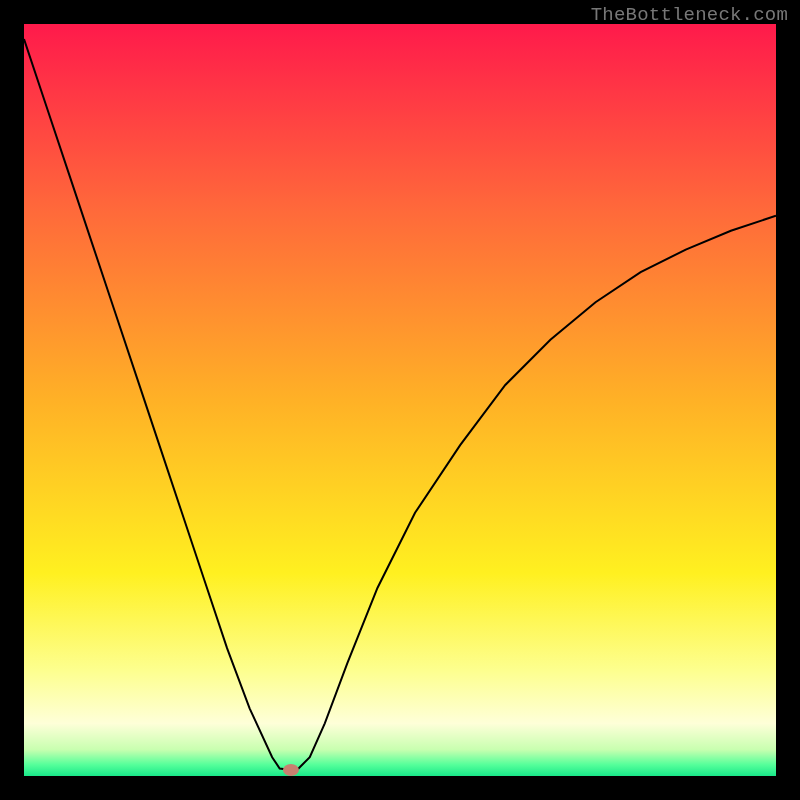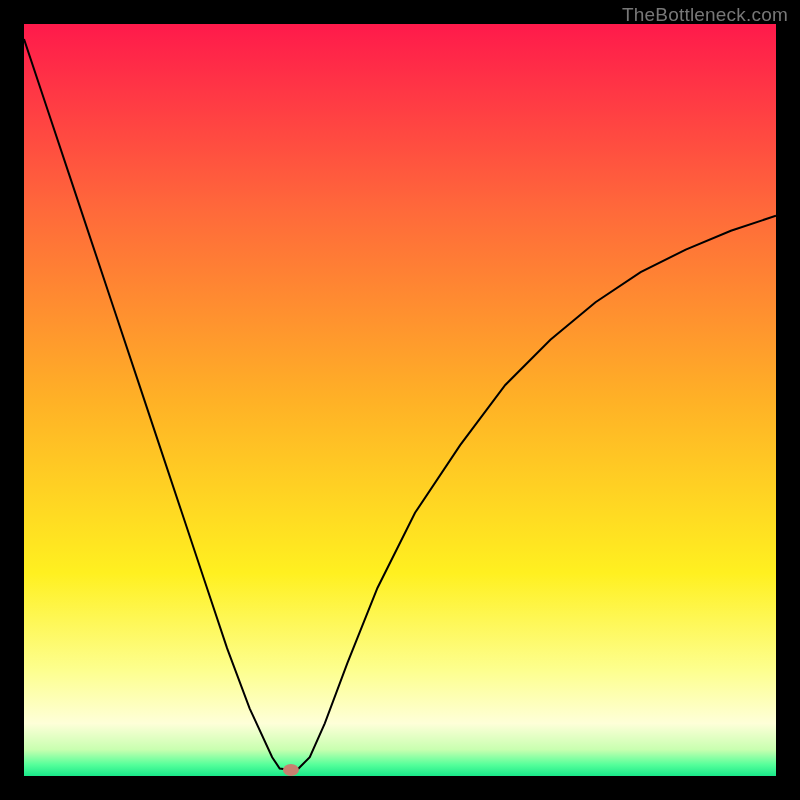--- a/index.html
+++ b/index.html
@@ -8,20 +8,21 @@
     width: 800px;
     height: 800px;
     background: #000;
     font-family: Arial, Helvetica, sans-serif;
     overflow: hidden;
   }
   #outer {
     position: relative;
     width: 800px;
     height: 564px;
+    font-family: Liberation Mono, monospace;
   }
   
   #plot {
     position: absolute;
     left: 24px;
     top: 24px;
     width: 752px;
     height: 752px;
   }
   #watermark {

